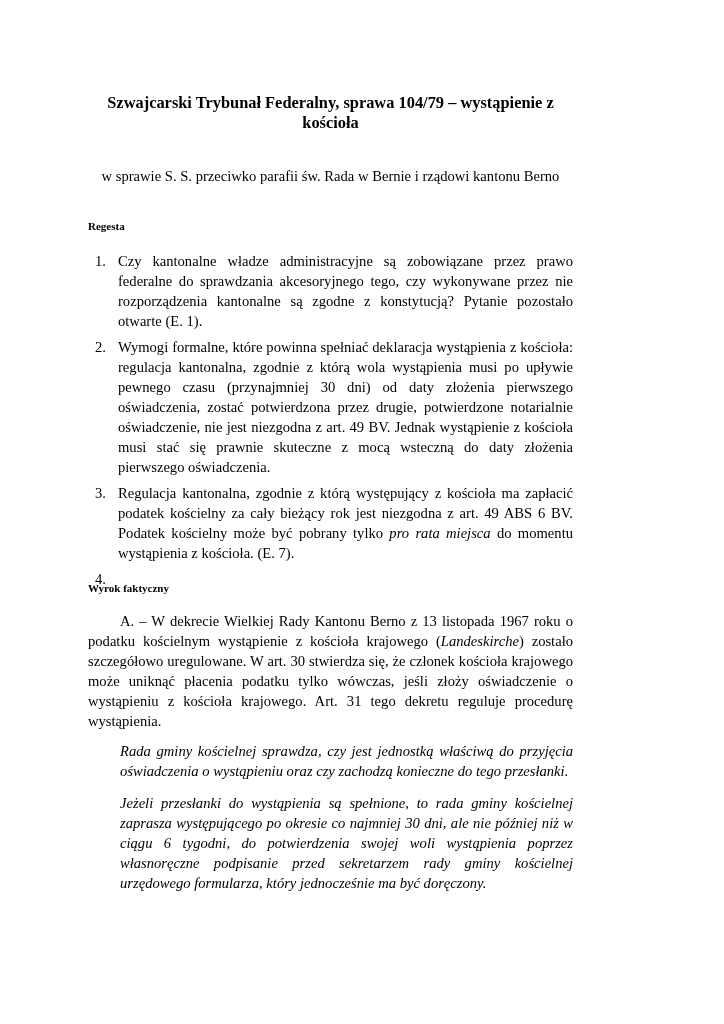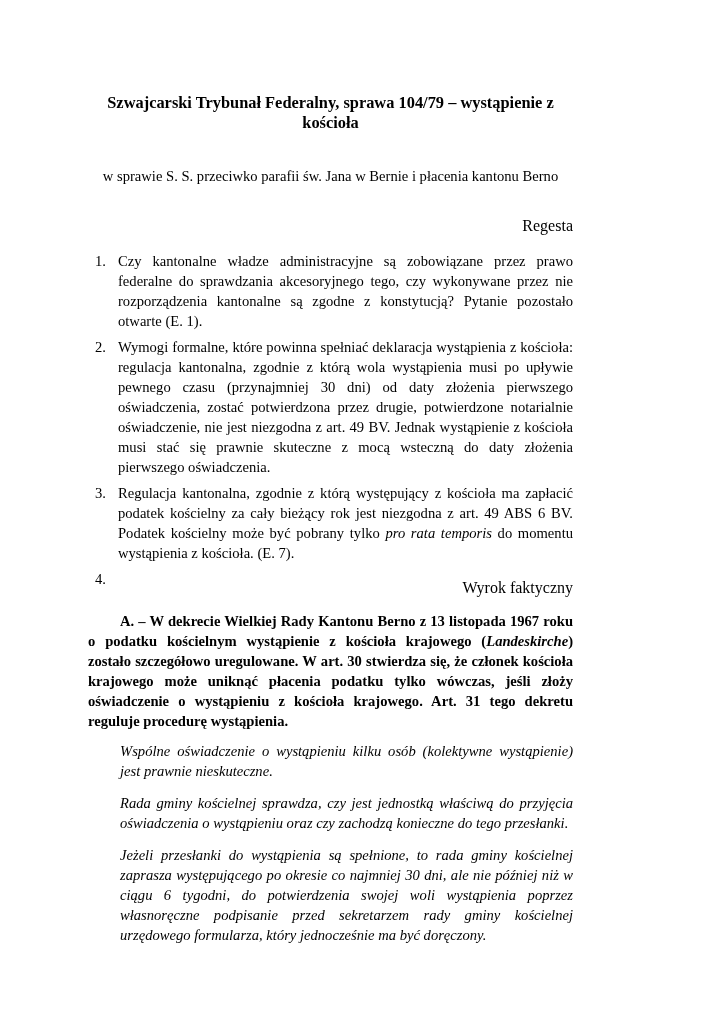--- a/index.html
+++ b/index.html
@@ -27,23 +27,23 @@
     text-align: center;
     line-height: 20px;
   }
   .subtitle {
     margin: 0 0 4px 0;
     text-align: center;
   }
   .subtitle.last { margin-bottom: 0; }
   .section-heading {
     margin: 30px 0 0 0;
-    font-size: 16px;
-    font-weight: normal;
-    text-align: right;
+    font-size: 11px;
+    font-weight: bold;
+    text-align: left;
     line-height: 20px;
   }
   .section-heading.regesta { margin-top: 30px; }
   .section-heading.facts { margin-top: 15px; }
   .regesta-list {
     margin: 15px 0 0 0;
     padding: 0;
     list-style: none;
   }
   .regesta-item {
@@ -55,64 +55,62 @@
   .regesta-item:last-child { margin-bottom: 0; }
   .item-number {
     position: absolute;
     left: 7px;
     top: 0;
   }
   .para-a {
     margin: 13px 0 0 0;
     text-align: justify;
     text-indent: 32px;
-    font-weight: bold;
   }
   .quotes { margin-top: 10px; }
   .quote {
     margin: 0 0 12px 0;
     padding-left: 32px;
     font-style: italic;
     text-align: justify;
   }
   .quote:last-child { margin-bottom: 8px; }
   i { font-style: italic; }
 </style>
 </head>
 <body>
 
 <div class="page">
 
   <h1 class="doc-title">Szwajcarski Trybunał Federalny, sprawa 104/79 – wystąpienie z kościoła</h1>
 
-  <p class="subtitle last">w sprawie S. S. przeciwko parafii św. Jana w Bernie i płacenia kantonu Berno</p>
+  <p class="subtitle last">w sprawie S. S. przeciwko parafii św. Rada w Bernie i rządowi kantonu Berno</p>
 
   <h2 class="section-heading regesta">Regesta</h2>
 
   <ol class="regesta-list">
     <li class="regesta-item">
       <span class="item-number">1.</span>
       <span><span>Czy kantonalne władze administracyjne są zobowiązane przez prawo federalne do sprawdzania akcesoryjnego tego, czy wykonywane przez nie rozporządzenia kantonalne są zgodne z konstytucją? Pytanie pozostało otwarte (E. 1).</span><i></i><span></span></span>
     </li>
     <li class="regesta-item">
       <span class="item-number">2.</span>
       <span><span>Wymogi formalne, które powinna spełniać deklaracja wystąpienia z kościoła: regulacja kantonalna, zgodnie z którą wola wystąpienia musi po upływie pewnego czasu (przynajmniej 30 dni) od daty złożenia pierwszego oświadczenia, zostać potwierdzona przez drugie, potwierdzone notarialnie oświadczenie, nie jest niezgodna z art. 49 BV. Jednak wystąpienie z kościoła musi stać się prawnie skuteczne z mocą wsteczną do daty złożenia pierwszego oświadczenia.</span><i></i><span></span></span>
     </li>
     <li class="regesta-item">
       <span class="item-number">3.</span>
-      <span><span>Regulacja kantonalna, zgodnie z którą występujący z kościoła ma zapłacić podatek kościelny za cały bieżący rok jest niezgodna z art. 49 ABS 6 BV. Podatek kościelny może być pobrany tylko </span><i>pro rata temporis</i><span> do momentu wystąpienia z kościoła. (E. 7).</span></span>
+      <span><span>Regulacja kantonalna, zgodnie z którą występujący z kościoła ma zapłacić podatek kościelny za cały bieżący rok jest niezgodna z art. 49 ABS 6 BV. Podatek kościelny może być pobrany tylko </span><i>pro rata miejsca</i><span> do momentu wystąpienia z kościoła. (E. 7).</span></span>
     </li>
     <li class="regesta-item">
       <span class="item-number">4.</span>
     </li>
   </ol>
 
   <h2 class="section-heading facts">Wyrok faktyczny</h2>
 
   <p class="para-a"><span>A. – W dekrecie Wielkiej Rady Kantonu Berno z 13 listopada 1967 roku o podatku kościelnym wystąpienie z kościoła krajowego (</span><i>Landeskirche</i><span>) zostało szczegółowo uregulowane. W art. 30 stwierdza się, że członek kościoła krajowego może uniknąć płacenia podatku tylko wówczas, jeśli złoży oświadczenie o wystąpieniu z kościoła krajowego. Art. 31 tego dekretu reguluje procedurę wystąpienia.</span></p>
 
   <div class="quotes">
-    <p class="quote">Wspólne oświadczenie o wystąpieniu kilku osób (kolektywne wystąpienie) jest prawnie nieskuteczne.</p>
     <p class="quote">Rada gminy kościelnej sprawdza, czy jest jednostką właściwą do przyjęcia oświadczenia o wystąpieniu oraz czy zachodzą konieczne do tego przesłanki.</p>
     <p class="quote">Jeżeli przesłanki do wystąpienia są spełnione, to rada gminy kościelnej zaprasza występującego po okresie co najmniej 30 dni, ale nie później niż w ciągu 6 tygodni, do potwierdzenia swojej woli wystąpienia poprzez własnoręczne podpisanie przed sekretarzem rady gminy kościelnej urzędowego formularza, który jednocześnie ma być doręczony.</p>
   </div>
 
 </div>
 
 </body></html>

